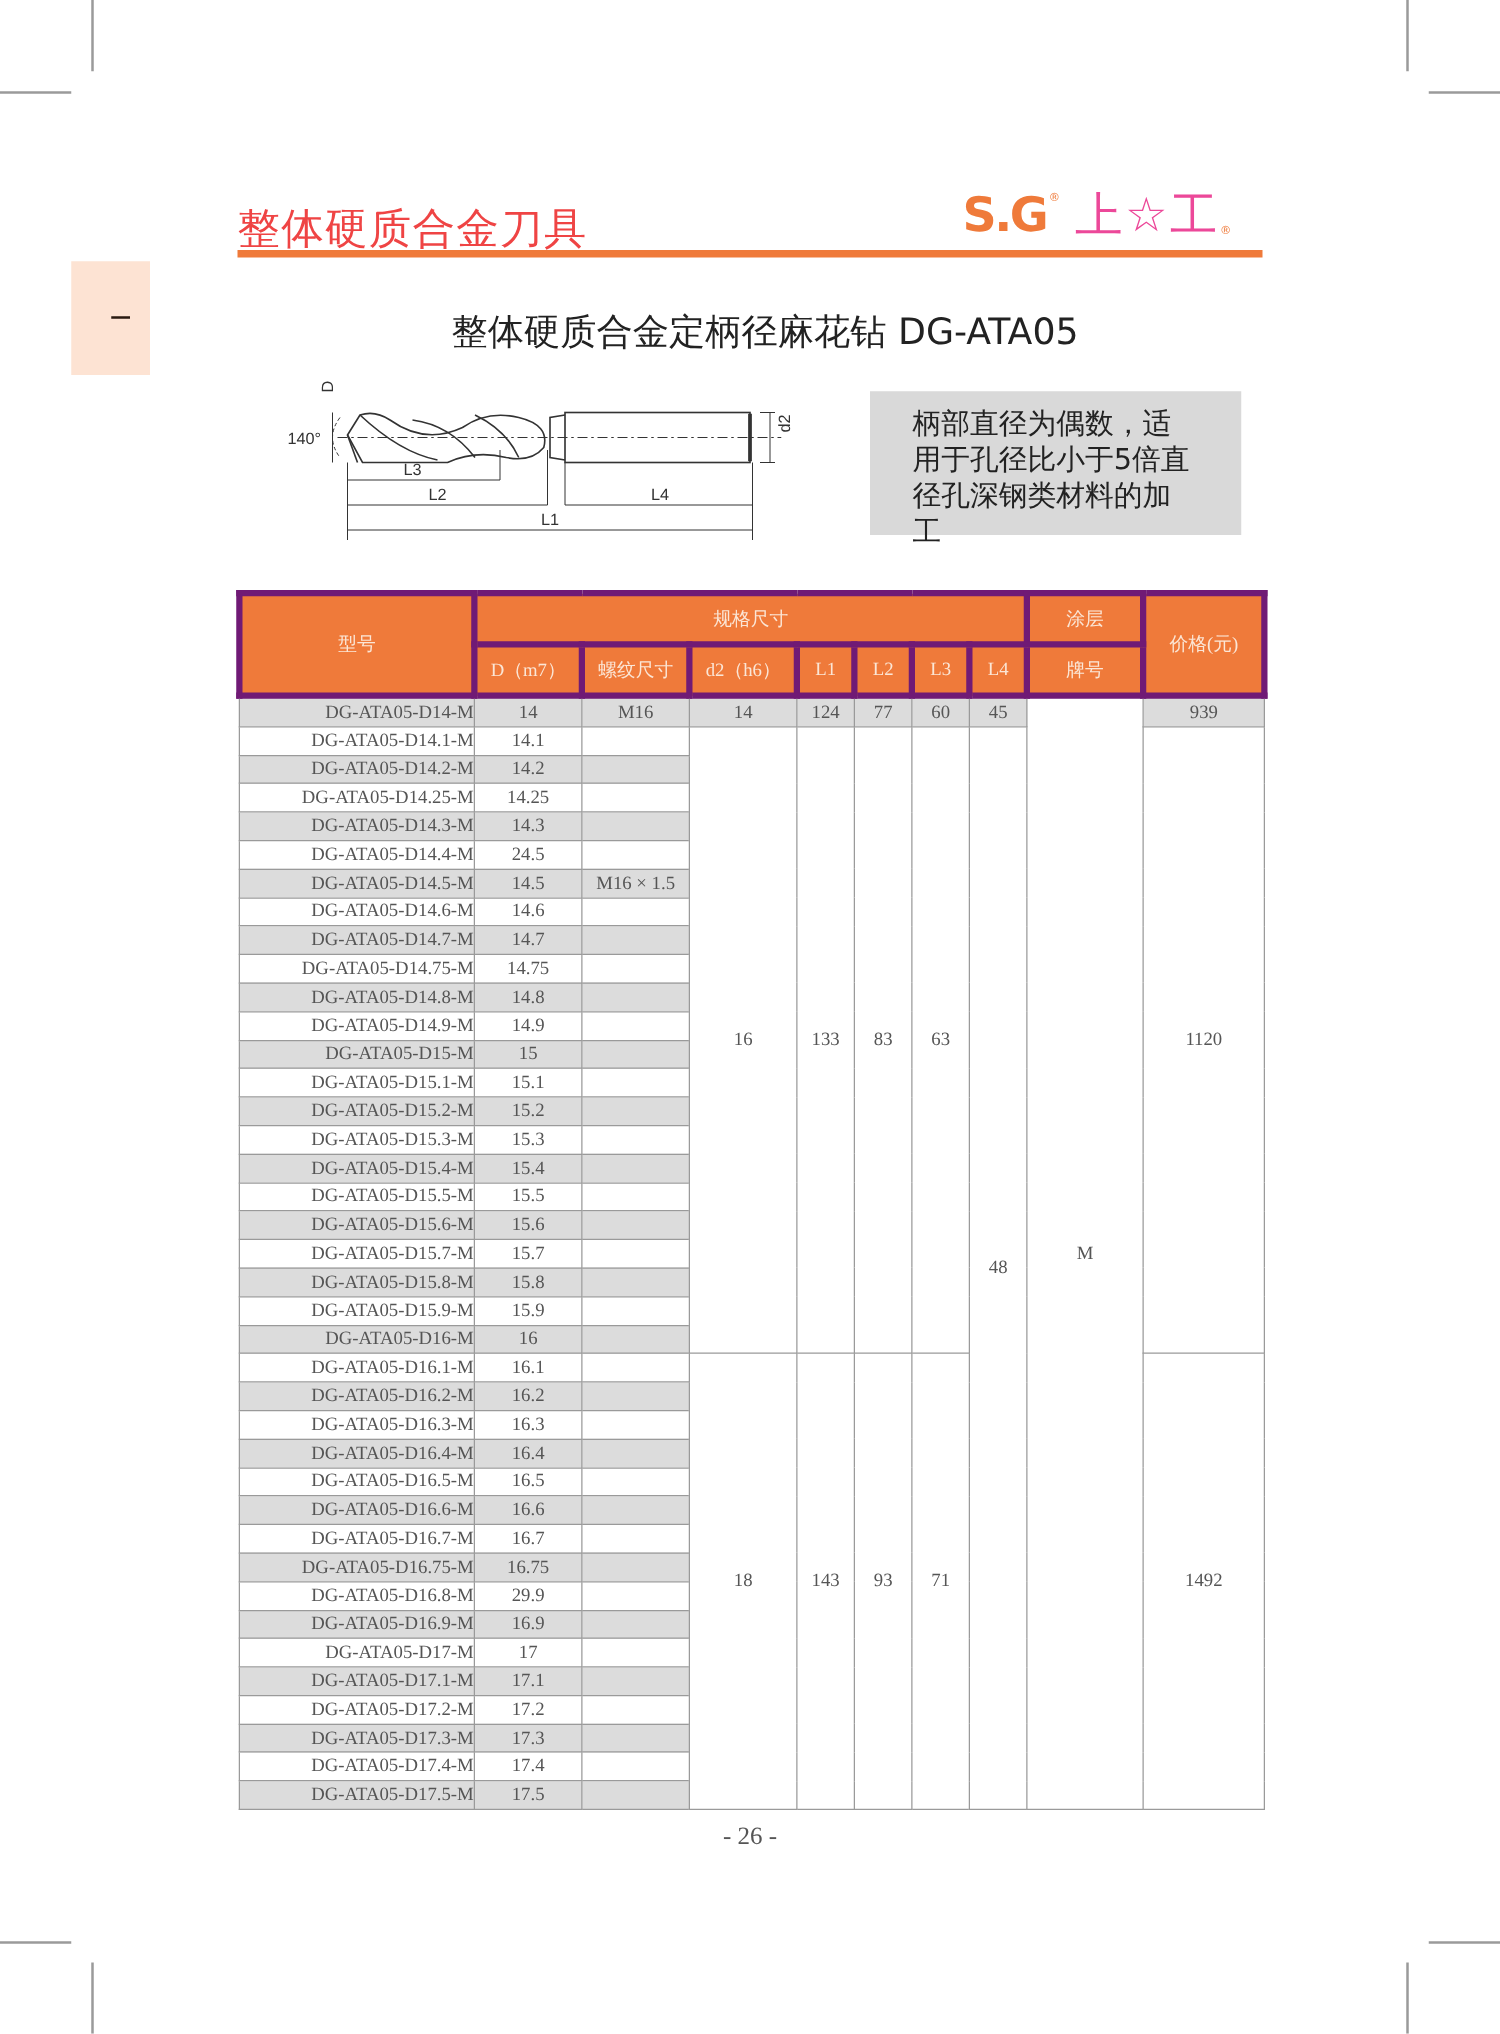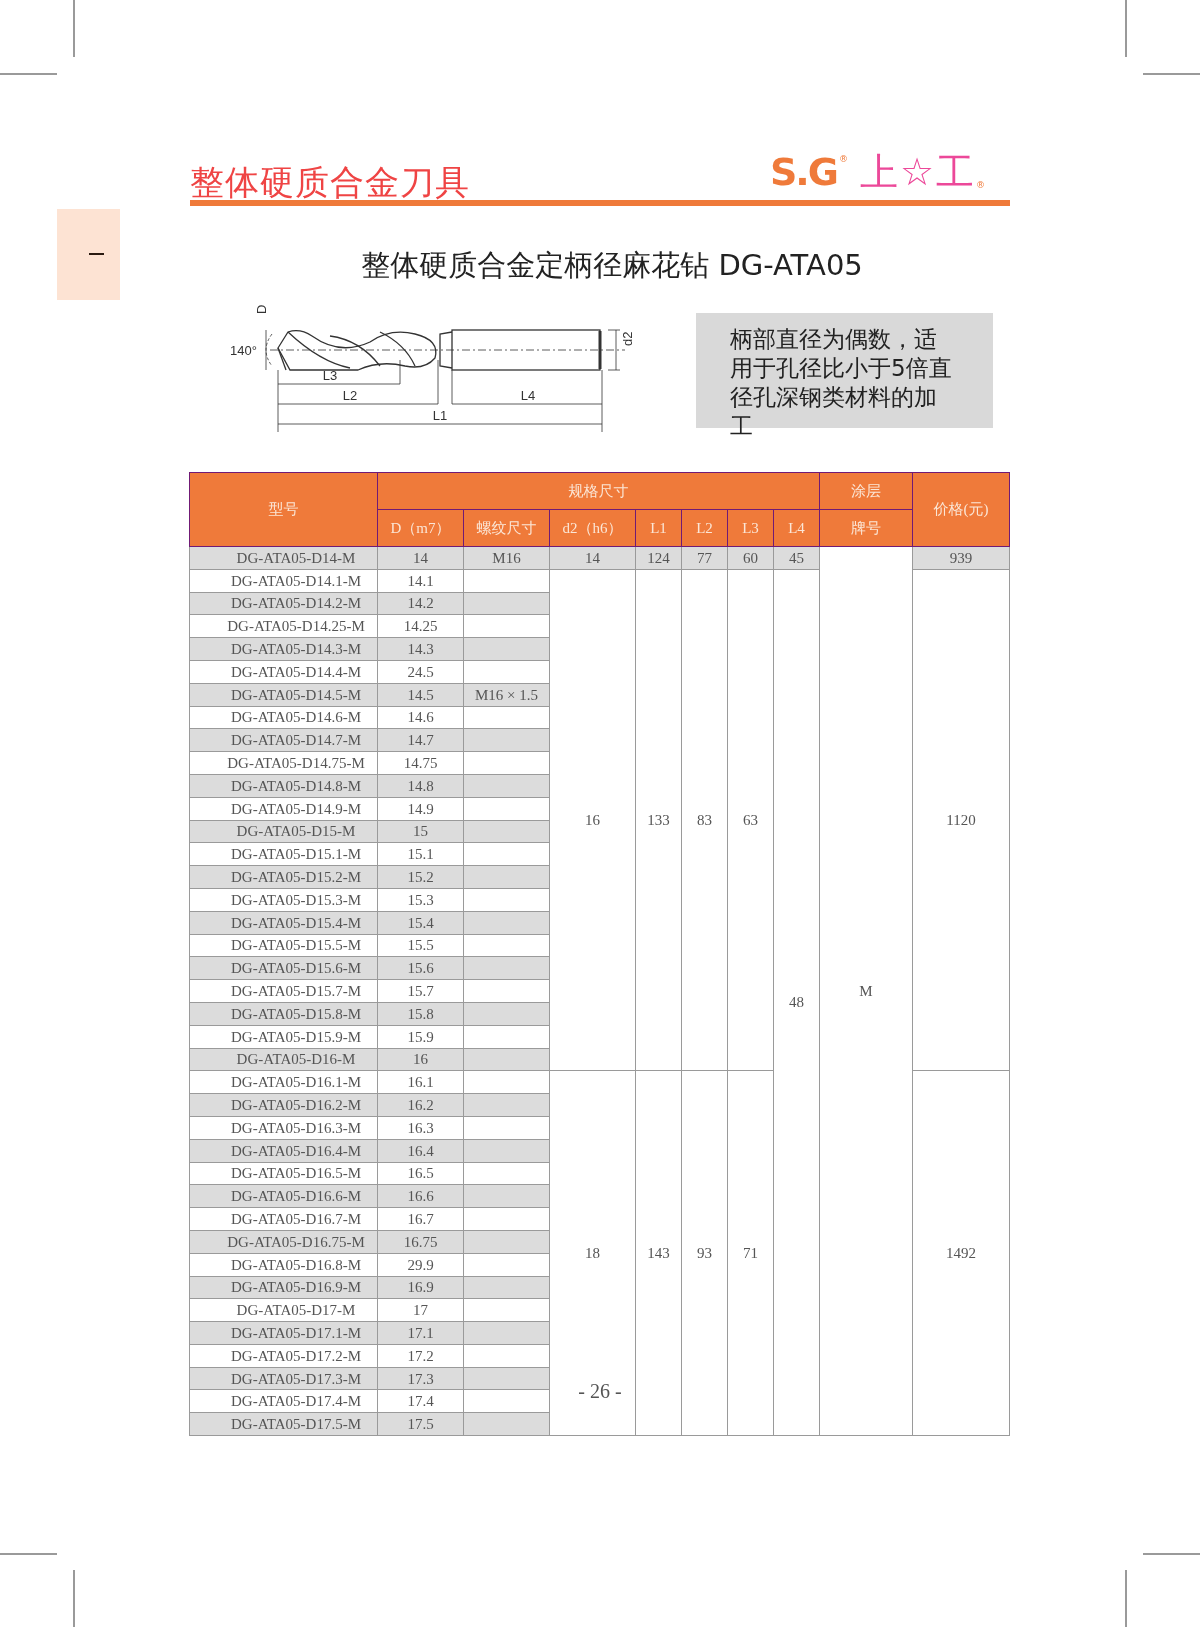--- a/index.html
+++ b/index.html
@@ -11,26 +11,26 @@
   .header-line { position:absolute; left:190px; top:200px; width:820px; height:6px; background:#ef7a3a; }
   .logo { position:absolute; left:770px; top:150px; height:44px; display:flex; align-items:center; }
   .logo .sg { font-family:"DejaVu Sans", sans-serif; font-weight:bold; font-size:38px; color:#ef7a3a; letter-spacing:-2px; }
   .logo .reg { font-size:9px; color:#ef7a3a; align-self:flex-start; margin-top:4px; margin-left:2px; }
   .logo .cn { font-size:38px; color:#ec4899; margin-left:12px; letter-spacing:2px; }
   .logo .reg2 { font-size:9px; color:#ef7a3a; align-self:flex-end; margin-bottom:4px; }
   .main-title { position:absolute; left:0; width:1200px; top:246px; text-align:center; font-size:29px; color:#222;padding-left:12px; }
   .drawing { position:absolute; left:230px; top:300px; width:410px; height:142px; }
   .note-box { position:absolute; left:696px; top:313px; width:297px; height:115px; background:#d9d9d9; box-sizing:border-box; padding:12px 34px; font-size:23px; line-height:29px; color:#222; }
   table.spec { position:absolute; left:189px; top:472px; width:820px; border-collapse:collapse; table-layout:fixed; font-family:"Liberation Serif", serif; font-size:15px; color:#555; }
-  table.spec th { background:#ef7a3a; color:#fbe6d6; font-weight:normal; border:1px solid #701a75; height:34px; font-size:15px; }
+  table.spec th { background:#ef7a3a; color:#fbe6d6; font-weight:normal; border:5px solid #701a75; height:34px; font-size:15px; }
   table.spec td { border:1px solid #9a9a9a; height:21.8px; padding:0; text-align:center; line-height:20px; }
   table.spec tr.g td.z { background:#dcdcdc; }
-  table.spec td.model { text-align:center; padding-left:25px;margin-top:48px; }
+  table.spec td.model { text-align:right; padding-left:25px;margin-top:48px; }
   table.spec td.merge { background:#ffffff; vertical-align:middle; }
-  .page-num { position:absolute; left:0; width:1200px; top:1380px; text-align:center; font-family:"Liberation Serif", serif; font-size:20px; color:#555; }
+  .page-num { position:absolute; left:0; width:1200px; top:1458px; text-align:center; font-family:"Liberation Serif", serif; font-size:20px; color:#555; }
 </style>
 </head>
 <body>
 
 <div class="crop" style="left:73px;top:0;width:2px;height:57px;"></div>
 <div class="crop" style="left:0;top:73px;width:57px;height:2px;"></div>
 <div class="crop" style="left:1125px;top:0;width:2px;height:57px;"></div>
 <div class="crop" style="left:1143px;top:73px;width:57px;height:2px;"></div>
 <div class="crop" style="left:0;top:1553px;width:57px;height:2px;"></div>
 <div class="crop" style="left:73px;top:1570px;width:2px;height:57px;"></div>

